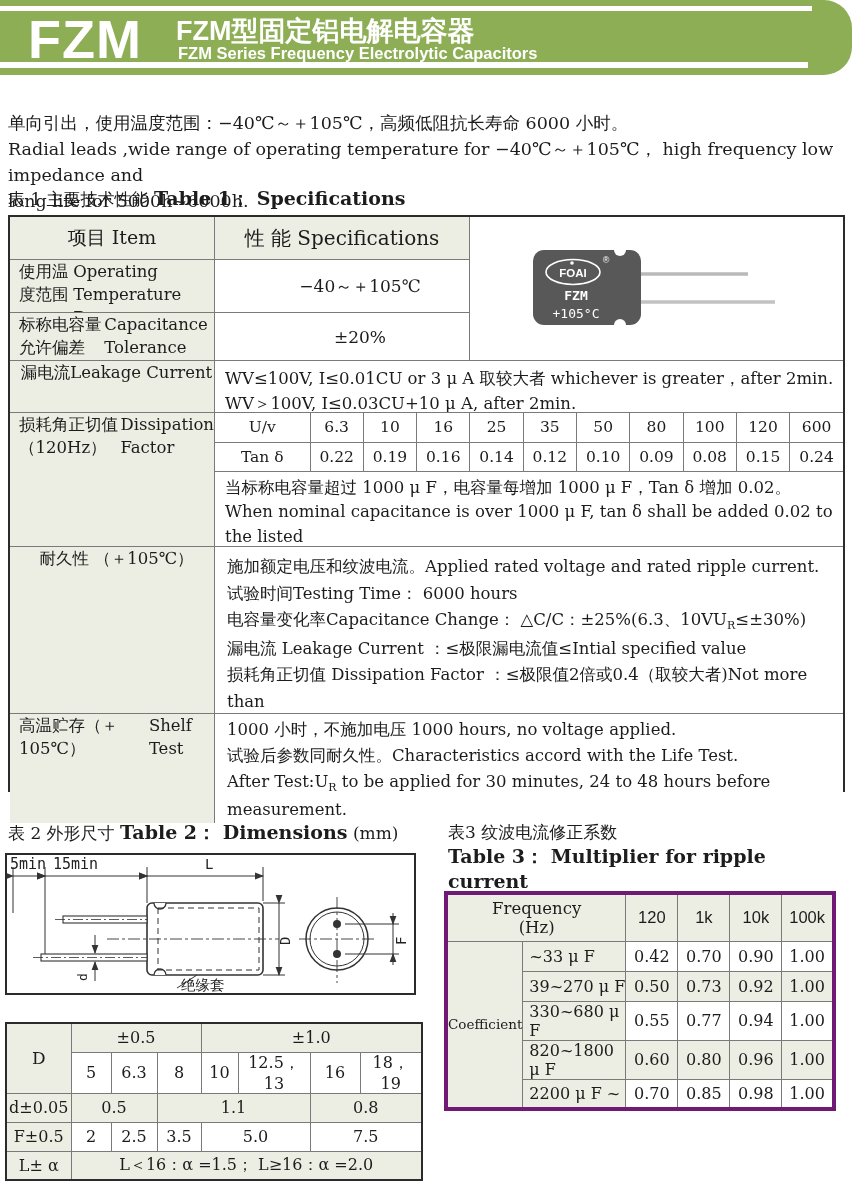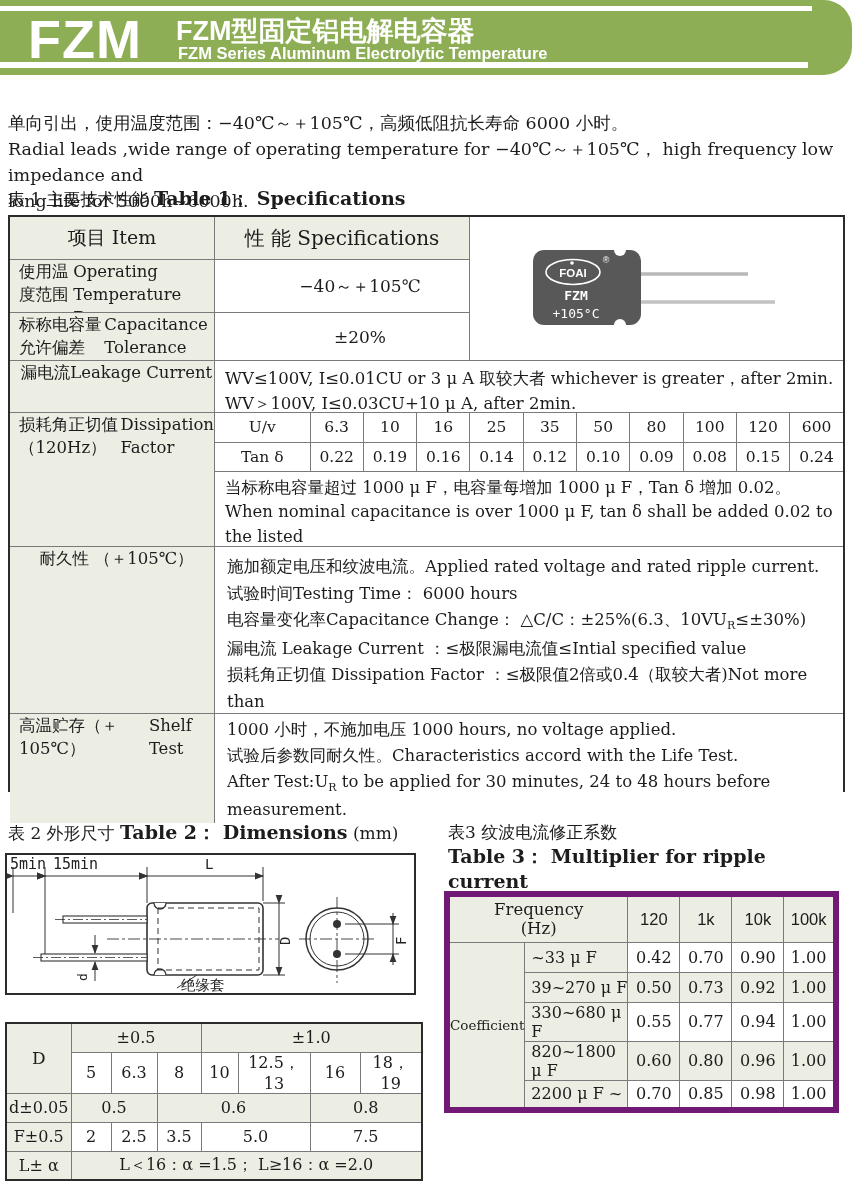--- a/index.html
+++ b/index.html
@@ -52,37 +52,37 @@
     border:2px solid #2b2b2b; font-size:16px; table-layout:fixed; }
   .dim-table td { border:1px solid #7a7a7a; text-align:center; height:29px; padding:0 2px; }
   .bg-lt { background:#eceee3; }
 
   
   .t3-head { position:absolute; left:448px; top:820px; width:400px; }
   .t3-head .cn { font-size:17px; line-height:24px; }
   .t3-head .en { font-weight:bold; font-size:19px; line-height:25px; }
   .t3-head .sub { font-size:17.5px; line-height:21px; }
   .t3 { position:absolute; left:444px; top:891px; border-collapse:collapse;
-    border:6px solid #701a75; font-size:16px; table-layout:fixed; }
+    border:4px solid #701a75; font-size:16px; table-layout:fixed; }
   .t3 td { border:1px solid #7a7a7a; text-align:center; height:30px; }
   .t3 .freqhdr { height:48px; font-size:16.5px; }
   .t3 .range { text-align:left; padding-left:6px; }
   .coeff { font-size:13.5px;margin-top:40px; }
 </style>
 </head>
 <body>
 
 <div class="page">
 
   <div class="banner-bg"></div>
   <div class="banner-stripe-top"></div>
   <div class="banner-stripe-bottom"></div>
   <div class="banner-logo sans">FZM</div>
   <div class="banner-title sans">FZM型固定铝电解电容器</div>
-  <div class="banner-sub sans">FZM Series Aluminum Electrolytic Temperature</div>
+  <div class="banner-sub sans">FZM Series Frequency Electrolytic Capacitors</div>
 
   <div class="intro">
     <div>单向引出，使用温度范围：−40℃～＋105℃，高频低阻抗长寿命 6000 小时。</div>
     <div>Radial leads ,wide range of operating temperature for  −40℃～＋105℃， high frequency low impedance and</div>
     <div>long life for 5000h~6000h.</div>
   </div>
 
   <div class="sec-heading" style="left:8px; top:186px;">
     <span>表 1 主要技术性能</span>
     <span class="bold">Table 1：  Specifications</span>
@@ -298,21 +298,21 @@
       <td>6.3</td>
       <td>8</td>
       <td>10</td>
       <td>12.5，13</td>
       <td>16</td>
       <td>18，19</td>
     </tr>
     <tr>
       <td class="bg-lt">d±0.05</td>
       <td colspan="2" class="bg-lt">0.5</td>
-      <td colspan="3" class="bg-lt">0.6</td>
+      <td colspan="3" class="bg-lt">1.1</td>
       <td colspan="2" class="bg-lt">0.8</td>
     </tr>
     <tr>
       <td class="bg-lt">F±0.5</td>
       <td>2</td>
       <td>2.5</td>
       <td>3.5</td>
       <td colspan="2">5.0</td>
       <td colspan="2">7.5</td>
     </tr>

